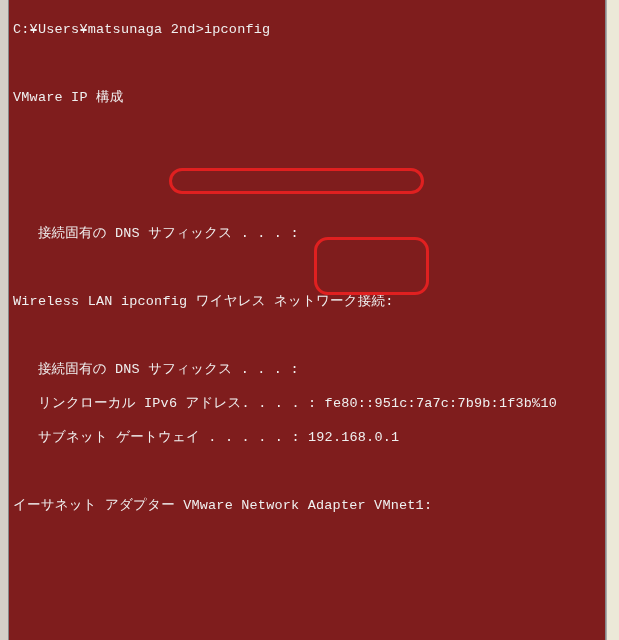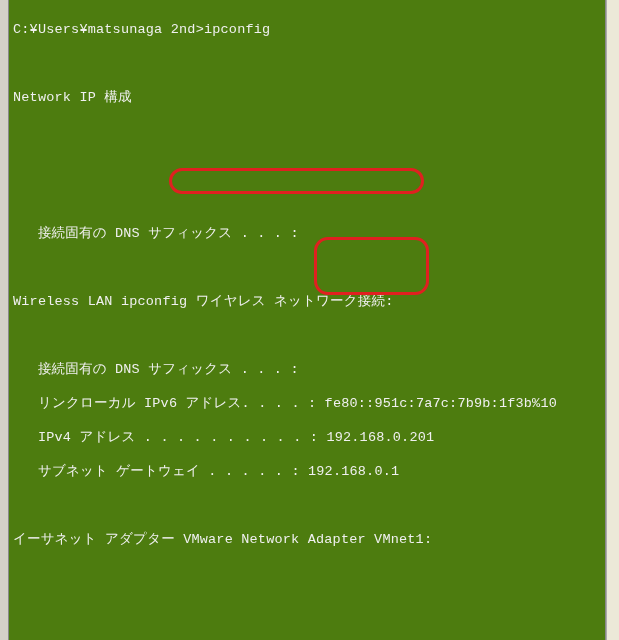--- a/index.html
+++ b/index.html
@@ -14,21 +14,21 @@
       font-family: 'MS Gothic', 'Courier New', monospace;
       overflow: hidden;
       position: relative;
     }
     .terminal-window {
       position: absolute;
       left: 8px;
       top: 0;
       width: 598px;
       height: 640px;
-      background: #4d7c0f;
+      background: #7f1d1d;
       border-left: 1px solid #888;
       border-right: 1px solid #888;
     }
     .terminal-content {
       padding: 4px 4px;
       color: #f0f0f0;
       font-size: 13.5px;
       line-height: 17px;
       white-space: pre;
       font-family: 'MS Gothic', 'Courier New', monospace;
@@ -68,31 +68,30 @@
       border-left: 1px solid #aaa;
     }
   </style>
 </head>
 <body>
 
 <div class="terminal-window">
   <div class="terminal-content">
 <span class="line">C:¥Users¥matsunaga 2nd&gt;ipconfig</span>
 <span class="line"></span>
-<span class="line">Network IP 構成</span>
+<span class="line">VMware IP 構成</span>
 <span class="line"></span>
 <span class="line"></span>
 <span class="line"></span>
 <span class="line">   接続固有の DNS サフィックス . . . :</span>
 <span class="line"></span>
 <span class="line">Wireless LAN ipconfig ワイヤレス ネットワーク接続:</span>
 <span class="line"></span>
 <span class="line">   接続固有の DNS サフィックス . . . :</span>
 <span class="line">   リンクローカル IPv6 アドレス. . . . : fe80::951c:7a7c:7b9b:1f3b%10</span>
-<span class="line">   IPv4 アドレス . . . . . . . . . . : 192.168.0.201</span>
 <span class="line">   サブネット ゲートウェイ . . . . . : 192.168.0.1</span>
 <span class="line"></span>
 <span class="line">イーサネット アダプター VMware Network Adapter VMnet1:</span>
 
 
 
 
 
 
 

